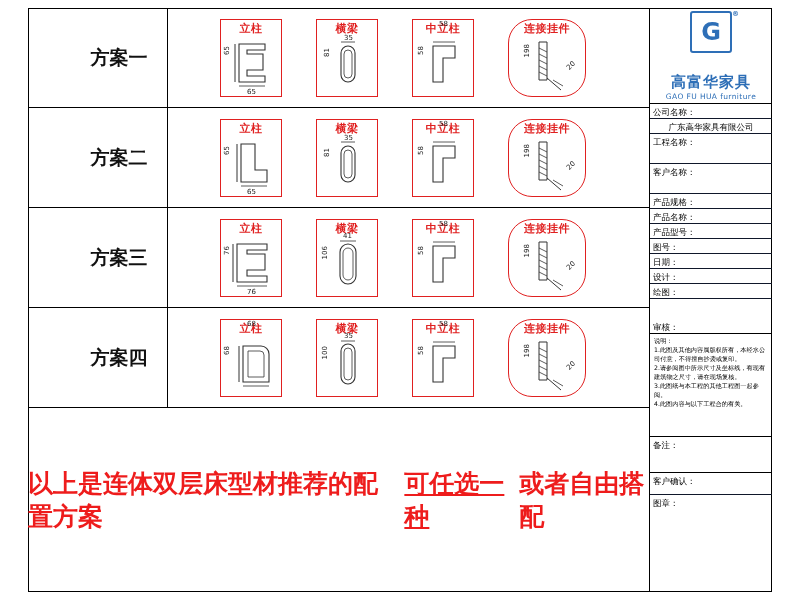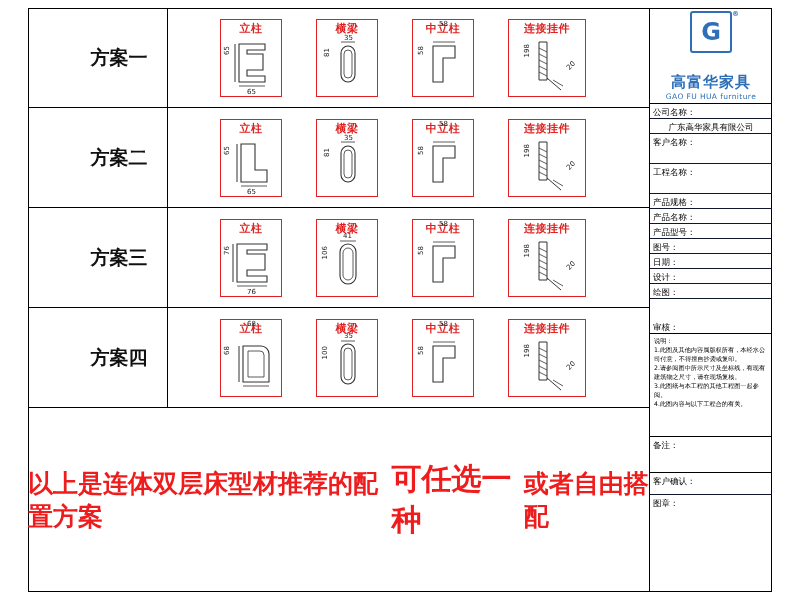--- a/index.html
+++ b/index.html
@@ -11,33 +11,33 @@
 
   
   .row{position:absolute;left:0;width:622px;height:100px;box-sizing:border-box;border-bottom:1.5px solid #000;}
   .row0{top:0}.row1{top:100px}.row2{top:200px}.row3{top:300px}
   .rowlabel{position:absolute;left:0;top:0;width:140px;height:100px;border-right:1.5px solid #000;box-sizing:border-box;
             display:flex;align-items:center;justify-content:center;font-size:19px;font-weight:bold;color:#111;
             font-family:"DejaVu Sans","Liberation Sans",sans-serif;padding-left:43px;}
   .cells{position:absolute;left:140px;top:0;width:482px;height:100px;display:flex;align-items:center;gap:14px;padding-left:32px;box-sizing:border-box;}
 
   .cell{position:relative;width:62px;height:78px;border:1px solid #e02020;box-sizing:border-box;margin-left:20px;}
-  .cell.wide{width:78px;}
+  .cell.wide{width:78px;border-radius:24px;}
   .cell .ctitle{position:absolute;left:0;right:0;top:1px;text-align:center;font-size:11px;font-weight:bold;color:#e02020;letter-spacing:.5px;}
   .cell .art{position:absolute;left:0;right:0;top:16px;bottom:2px;}
   .dimv{position:absolute;font-size:7px;color:#222;writing-mode:vertical-rl;transform:rotate(180deg);}
   .dimh{position:absolute;font-size:7px;color:#222;}
   .dimr{position:absolute;font-size:7px;color:#222;transform:rotate(-45deg);transform-origin:left top;}
 
   
   .banner{position:absolute;left:0;top:400px;width:622px;height:184px;display:flex;flex-direction:row;
           align-items:center;justify-content:center;gap:6px;}
   .banner div{color:#ee1c1c;font-weight:bold;font-family:"DejaVu Sans","Liberation Sans",sans-serif;}
   .b1{font-size:25px;}
-  .b2{font-size:30px;}
+  .b2{font-size:25px;text-decoration:underline;}
   .b3{font-size:25px;}
 
   
   .logobox{position:relative;height:96px;border-bottom:1.5px solid #000;box-sizing:border-box;display:flex;
            flex-direction:column;align-items:center;justify-content:center;}
   .logomark{width:38px;height:38px;border:2px solid #2e6fb7;border-radius:3px;position:relative;color:#2e6fb7;
             font-size:24px;font-weight:bold;display:flex;align-items:center;justify-content:center;line-height:1;}
   .logomark sup{position:absolute;right:-9px;top:-2px;font-size:7px;}
   .cn{font-size:15px;font-weight:bold;color:#2e6fb7;margin-top:20px;letter-spacing:1px;}
   .en{font-size:7.5px;color:#2e6fb7;letter-spacing:.4px;}
@@ -312,24 +312,24 @@
       <div class="en">GAO FU HUA furniture</div>
     </div>
 
     <div class="fld short">
       <span>公司名称：</span>
     </div>
     <div class="fld short" style="text-align:center;">
       <span>广东高华家具有限公司</span>
     </div>
     <div class="fld tall">
+      <span>工程名称：</span>
+    </div>
+    <div class="fld tall">
       <span>客户名称：</span>
-    </div>
-    <div class="fld tall">
-      <span>工程名称：</span>
     </div>
     <div class="fld short">
       <span>产品规格：</span>
     </div>
     <div class="fld short">
       <span>产品名称：</span>
     </div>
     <div class="fld short">
       <span>产品型号：</span>
     </div>

